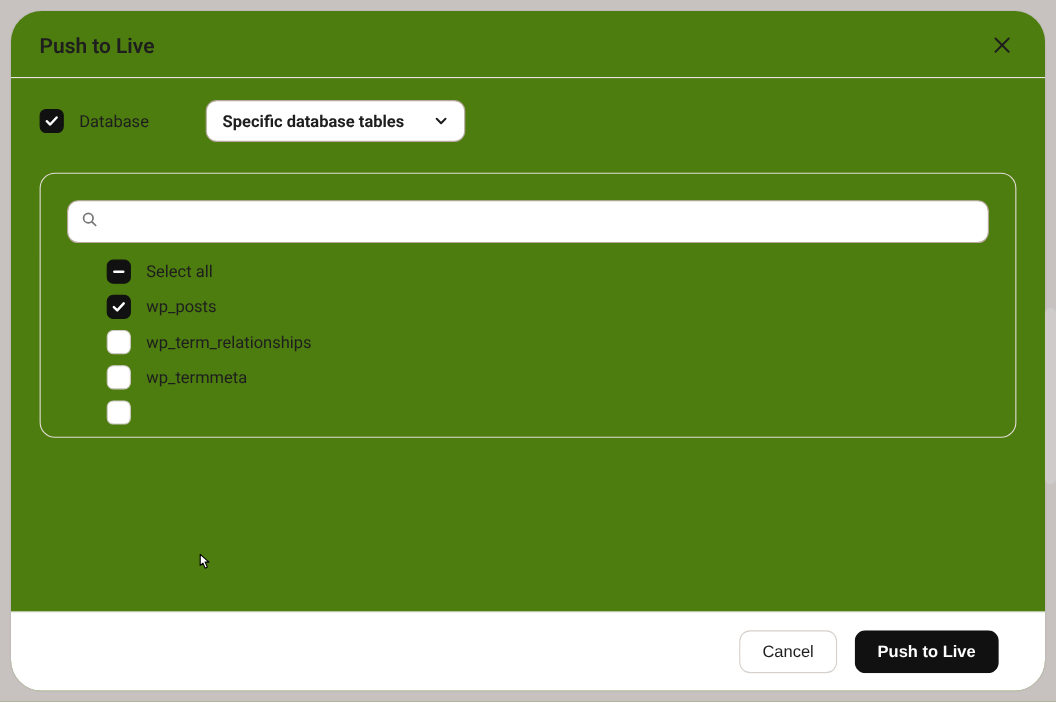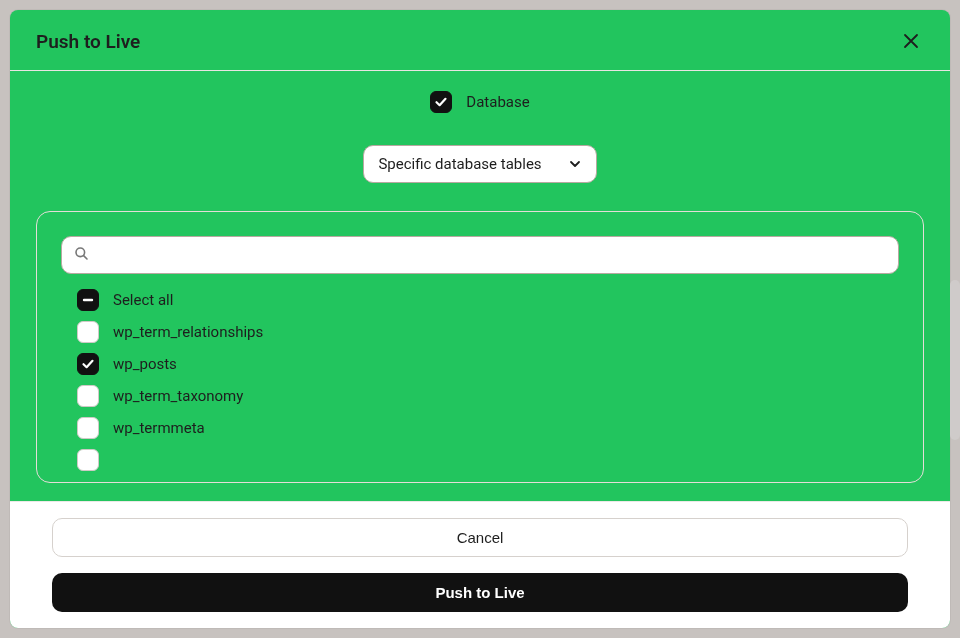--- a/index.html
+++ b/index.html
@@ -6,22 +6,22 @@
   html, body { width: 960px; height: 638px; overflow: hidden; }
   body {
     background: #c7c2bf;
     font-family: -apple-system, BlinkMacSystemFont, "Segoe UI", Roboto, Helvetica, Arial, sans-serif;
     font-size: 14px;
     color: #1e1e1e;
   }
   .modal {
     position: absolute;
     left: 10px; right: 10px; top: 10px; bottom: 10px;
-    background: #22c55e;
-    border-radius: 8px;
+    background: #4d7c0f;
+    border-radius: 28px;
     display: flex;
     flex-direction: column;
     overflow: hidden;
     box-shadow: 0 0 0 1px rgba(0,0,0,0.04);
   }
   .modal-header {
     padding: 18px 26px 16px 26px;
     border-bottom: 1px solid #e8e5e3;
     display: flex;
     align-items: center;
@@ -51,23 +51,22 @@
     right: 0px;
     top: 280px;
     width: 10px;
     height: 160px;
     background: #cfcbca;
     border-radius: 5px;
   }
   .row-top {
     display: flex;
     align-items: center;
-    gap: 32px;
+    gap: 52px;
     margin-bottom: 28px;
-    flex-direction: column;
   }
   .db-check-wrap {
     display: flex;
     align-items: center;
     gap: 14px;
   }
   .cb {
     width: 22px; height: 22px;
     border-radius: 6px;
     border: 1.5px solid #cfcac6;
@@ -88,20 +87,21 @@
     display: inline-flex;
     align-items: center;
     justify-content: space-between;
     gap: 26px;
     border: 1.5px solid #b7a9a0;
     border-radius: 10px;
     padding: 9px 14px 9px 14px;
     min-width: 232px;
     cursor: pointer;
     background: #fff;
+    font-weight: bold;
   }
   .select-box .sval { font-size: 15px; color: #1e1e1e; }
   .select-box .chev { line-height: 0; }
   .tables-panel {
     border: 1px solid #e4ddd8;
     border-radius: 14px;
     padding: 24px 24px 10px 24px;
   }
   .search-wrap {
     border: 1.5px solid #b7a9a0;
@@ -119,30 +119,30 @@
     outline: none;
     font-size: 15px;
     background: transparent;
   }
   .tlist { display: flex; flex-direction: column; gap: 8px; }
   .trow {
     display: flex;
     align-items: center;
     gap: 14px;
     padding: 1px 16px;
+    margin-left: 20px;
   }
   .trow .label-text { font-size: 15px; }
   .modal-footer {
     border-top: 1px solid #ece9e7;
     padding: 16px 42px;
     display: flex;
     justify-content: flex-end;
     gap: 16px;
     background: #fff;
-    flex-direction: column;
   }
   .btn {
     font-size: 15px;
     padding: 10px 20px;
     border-radius: 10px;
     cursor: pointer;
     border: 1.5px solid transparent;
     font-weight: 500;
   }
   .btn.secondary {
@@ -219,36 +219,32 @@
             <span>
               <svg width="14" height="14" viewBox="0 0 14 14">
                   <line x1="3" y1="7" x2="11" y2="7" stroke="#fff" stroke-width="2.4" stroke-linecap="round"></line>
                 </svg>
             </span>
           </span>
           <span class="label-text">Select all</span>
         </div>
 
           <div class="trow">
-            <span class="cb"></span>
-            <span class="label-text">wp_term_relationships</span>
-          </div>
-          <div class="trow">
             <span class="cb checked">
               <span>
                 <svg width="14" height="14" viewBox="0 0 14 14">
                   <path d="M2.5 7.2 L5.6 10.2 L11.5 3.8" stroke="#fff" stroke-width="2.2" stroke-linecap="round" stroke-linejoin="round" fill="none"></path>
                 </svg>
               </span>
             </span>
             <span class="label-text">wp_posts</span>
           </div>
           <div class="trow">
             <span class="cb"></span>
-            <span class="label-text">wp_term_taxonomy</span>
+            <span class="label-text">wp_term_relationships</span>
           </div>
           <div class="trow">
             <span class="cb"></span>
             <span class="label-text">wp_termmeta</span>
           </div>
           <div class="trow">
             <span class="cb"></span>
           </div>
       </div>
     </div>

